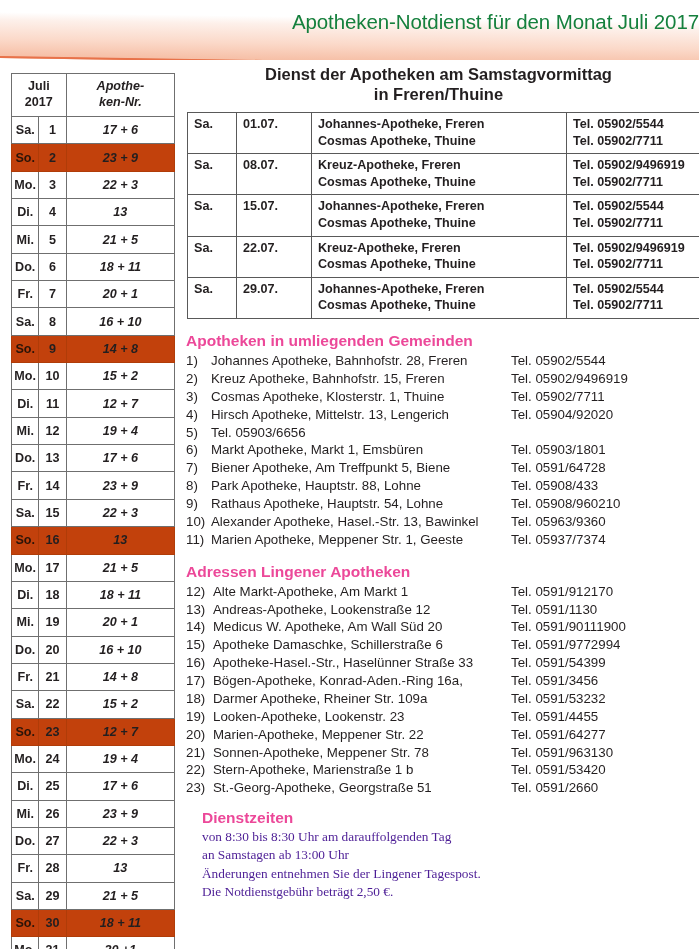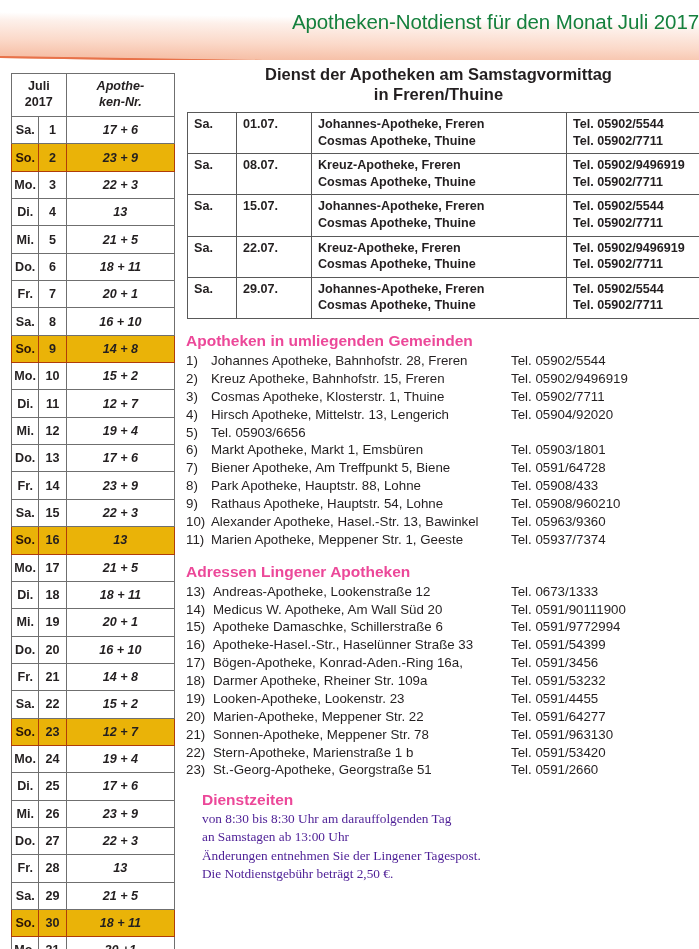--- a/index.html
+++ b/index.html
@@ -80,21 +80,21 @@
   #calendar-table th {
     height: 42px;
     font-size: 12.6px;
     line-height: 1.25;
   }
   .col-day   { width: 40px; }
   .col-date  { width: 44px; }
   .col-num   { width: 80px; font-style: italic; }
   #calendar-table td.cal-day   { text-align: center; }
   #calendar-table tr.sunday td {
-    background: #eab308;
+    background: #c2410c;
     color: #231f20;
     border-color: #b03c08;
   }
   #calendar-table tr.sunday td.cal-day { color: #2b1408; }
 
   
   #right-col {
     position: absolute;
     left: 186px;
     top: 64px;
@@ -500,23 +500,28 @@
           <span class="ph-name">Marien Apotheke, Meppener Str. 1, Geeste</span>
           <span class="ph-tel">Tel. 05937/7374</span>
         </li>
       </ul>
   </div>
 
   <div id="lingen-section">
     <div class="section-heading">Adressen Lingener Apotheken</div>
     <ul class="pharmacy-list" id="lingen-list">
         <li>
+          <span class="ph-index">12)</span>
+          <span class="ph-name">Alte Markt-Apotheke, Am Markt 1</span>
+          <span class="ph-tel">Tel. 0591/912170</span>
+        </li>
+        <li>
           <span class="ph-index">13)</span>
           <span class="ph-name">Andreas-Apotheke, Lookenstraße 12</span>
-          <span class="ph-tel">Tel. 0673/1333</span>
+          <span class="ph-tel">Tel. 0591/1130</span>
         </li>
         <li>
           <span class="ph-index">14)</span>
           <span class="ph-name">Medicus W. Apotheke, Am Wall Süd 20</span>
           <span class="ph-tel">Tel. 0591/90111900</span>
         </li>
         <li>
           <span class="ph-index">15)</span>
           <span class="ph-name">Apotheke Damaschke, Schillerstraße 6</span>
           <span class="ph-tel">Tel. 0591/9772994</span>

